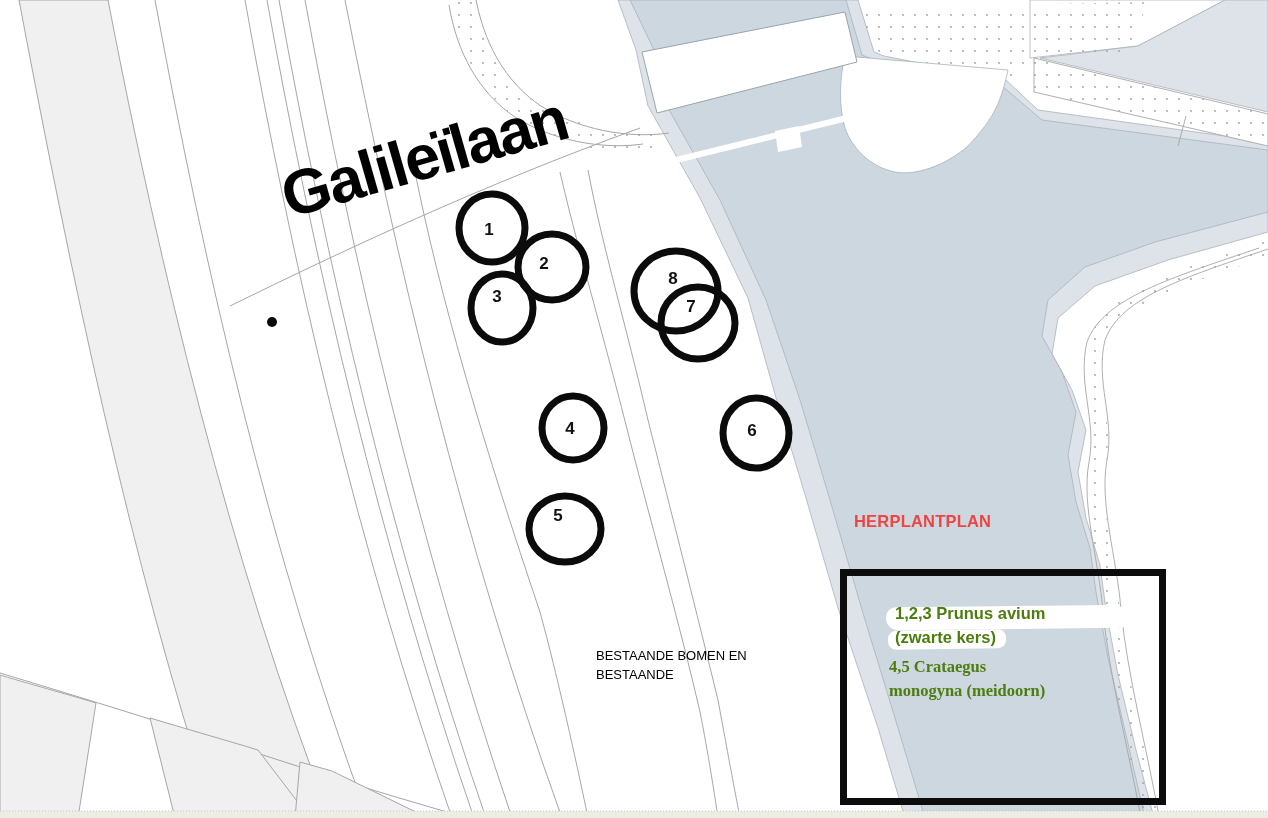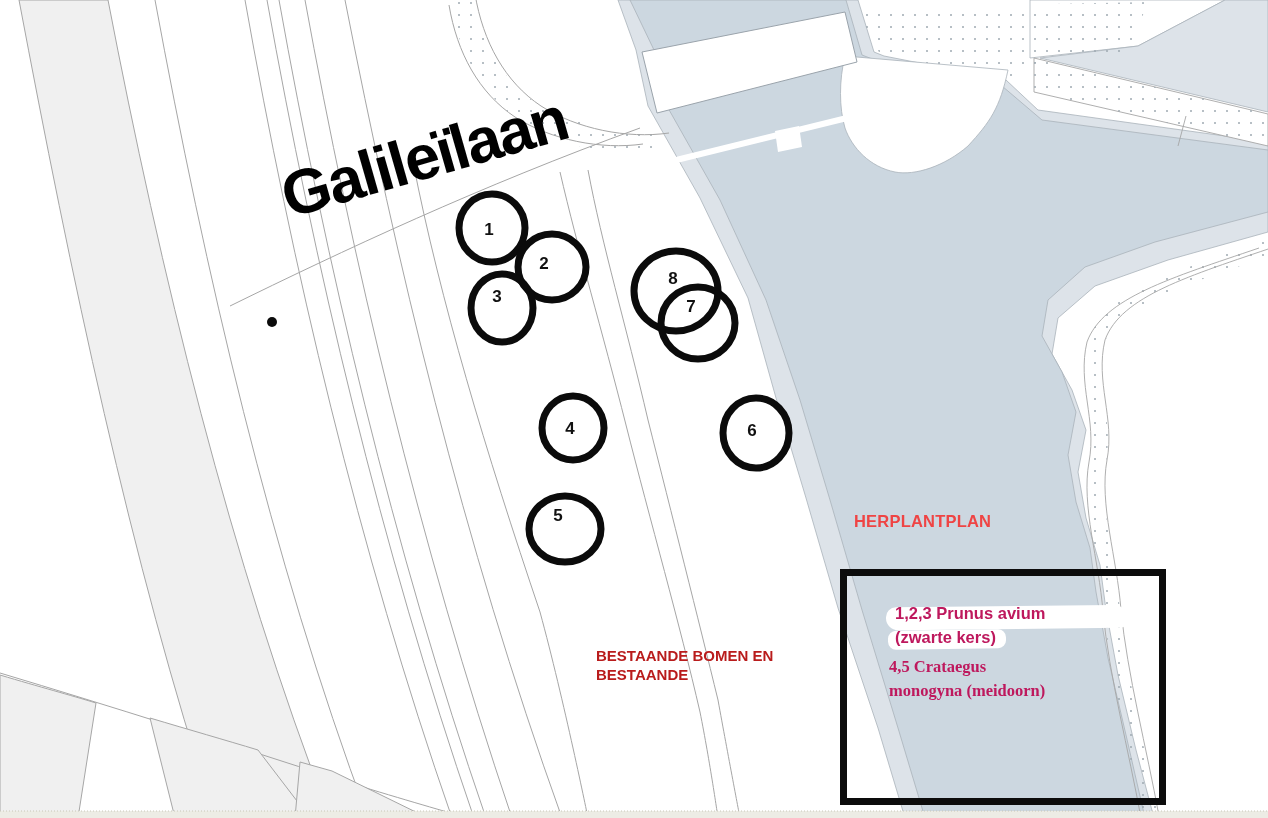--- a/index.html
+++ b/index.html
@@ -11,37 +11,37 @@
   #map-canvas{position:absolute;left:0;top:0;}
   .overlay{position:absolute;left:0;top:0;width:1268px;height:818px;pointer-events:none;}
   .street-title{
     position:absolute;left:283px;top:160px;
     font-size:63px;font-weight:700;letter-spacing:-2px;color:#000;
     transform:rotate(-16deg);transform-origin:left center;
     white-space:nowrap;line-height:74px;
   }
   .existing-label{
     position:absolute;left:596px;top:646px;
-    font-size:15px;font-weight:700;color:#b91c1c;line-height:19px;
+    font-size:13px;font-weight:400;color:#000000;line-height:19px;
     white-space:nowrap;
   }
   .plan-heading{
     position:absolute;left:854px;top:512px;
     font-size:16.5px;font-weight:700;color:#ef4444;letter-spacing:.2px;
     white-space:nowrap;
   }
   .legend-box{
     position:absolute;left:840px;top:569px;width:326px;height:236px;
     border:7px solid #0c0c0c;box-sizing:border-box;background:transparent;
   }
   .white-patch{position:absolute;background:#ffffff;}
   .patch-1{left:886px;top:606px;width:242px;height:23px;border-radius:10px 14px 8px 12px;transform:rotate(-.6deg);}
   .patch-2{left:888px;top:630px;width:118px;height:19px;border-radius:8px;transform:rotate(-.8deg);}
   .legend-entry{
-    position:absolute;font-size:16.5px;font-weight:700;color:#be185d;line-height:24px;
+    position:absolute;font-size:16.5px;font-weight:700;color:#4d7c0f;line-height:24px;
     white-space:nowrap;
   }
   .entry-0{left:895px;top:601px;}
   .entry-1{left:889px;top:655px;font-family:Liberation Serif, serif;}
   .entry-2{left:892px;top:742px;}
 </style>
 </head>
 <body>
 
 <svg id="map-canvas" width="1268" height="818" viewBox="0 0 1268 818">

